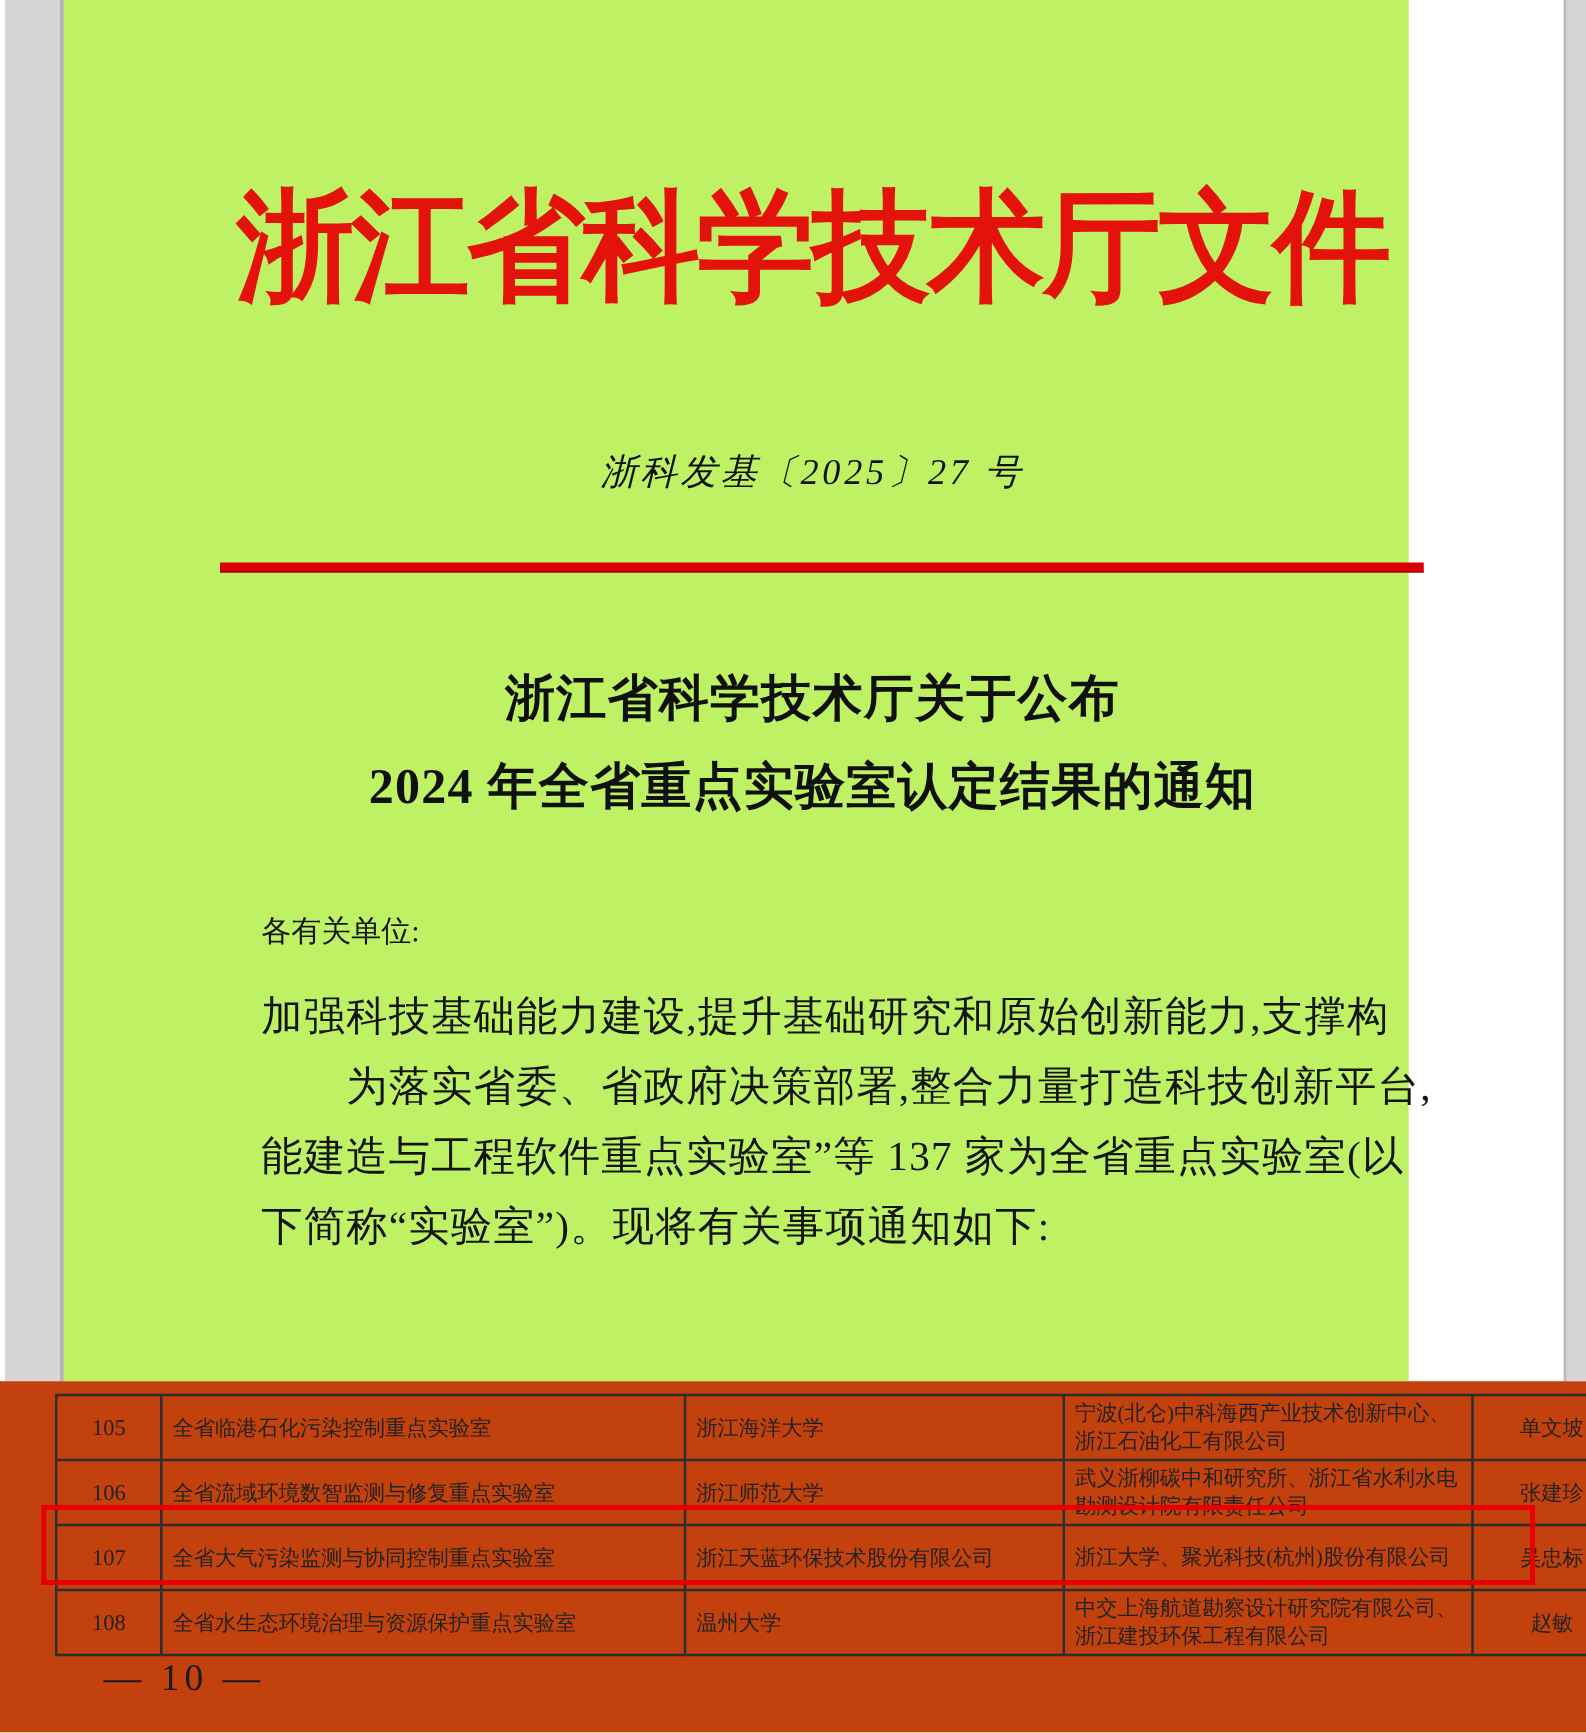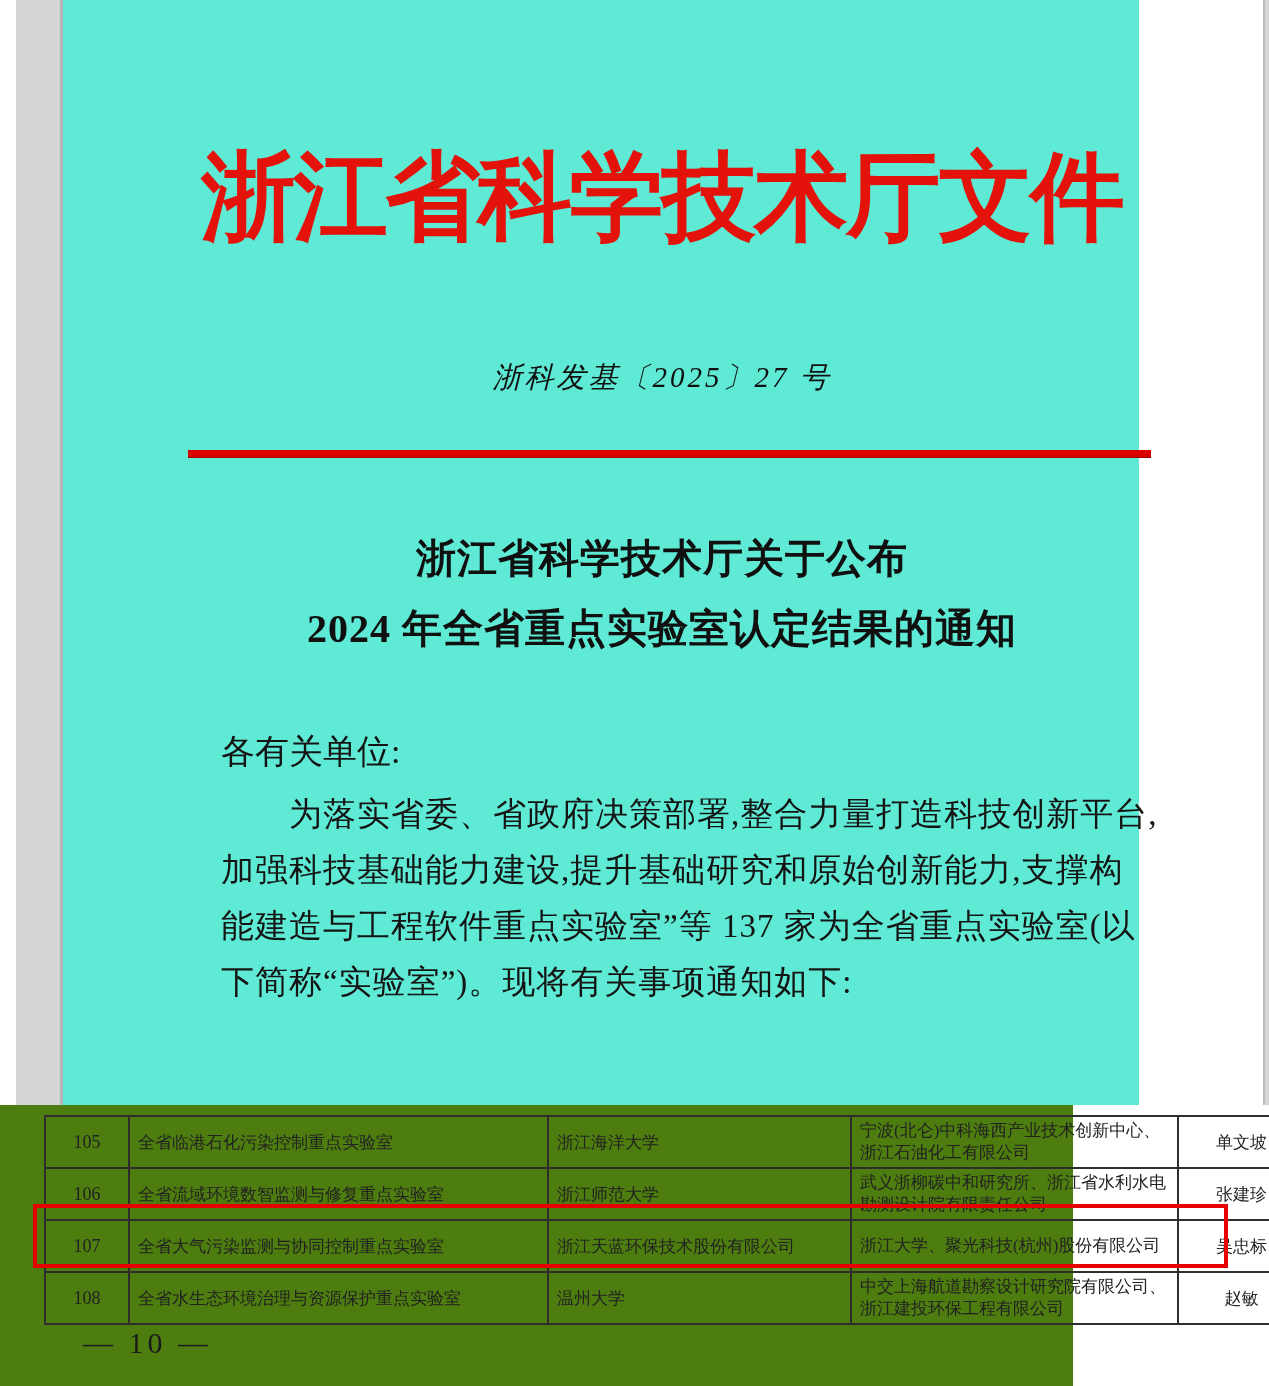--- a/index.html
+++ b/index.html
@@ -2,21 +2,21 @@
 <html><head>
 <meta charset="utf-8">
 <style>
   html,body{margin:0;padding:0;}
   body{
     width:1269px;height:1386px;position:relative;background:#ffffff;
     font-family:"Liberation Serif","DejaVu Serif",serif;
     color:#1b1b1b;overflow:hidden;
   }
   
-  .top-section{position:absolute;top:0;left:16px;width:1123px;height:1105px;background:#5eead4;}
+  .top-section{position:absolute;top:0;left:4px;width:1123px;height:1105px;background:#bef264;}
   .margin-strip{position:absolute;top:0;height:1105px;background:#d6d6d8;}
   .margin-left{left:0;width:44px;border-right:3px solid #b3b3b5;}
   .margin-right{left:1247px;width:19px;border-left:2px solid #bcbcbe;}
   .edge-sliver{position:absolute;top:0;left:1266px;width:3px;height:1105px;background:#f2f2f3;}
 
   .doc-header-title{
     position:absolute;top:138px;left:45px;width:1202px;text-align:center;
     font-size:97px;font-weight:bold;color:#e3120b;line-height:120px;
     letter-spacing:-2px;transform:scaleX(.97);white-space:nowrap;
   }
@@ -25,28 +25,28 @@
     font-size:29px;color:#111;letter-spacing:3px;font-style:italic;
   }
   .red-rule{position:absolute;top:450px;left:172px;width:963px;height:7px;
     background:#d90000;border-bottom:1px solid #9e0000;}
 
   .notice-title{position:absolute;left:45px;width:1202px;text-align:center;
     font-weight:bold;font-size:40px;color:#101010;letter-spacing:1px;white-space:nowrap;}
   .notice-line1{top:531px;}
   .notice-line2{top:601px;}
 
-  .salutation{position:absolute;top:729px;left:205px;font-size:34px;color:#141414;text-align:right;}
+  .salutation{position:absolute;top:729px;left:205px;font-size:24px;color:#141414;text-align:right;}
   .body-para{position:absolute;top:786px;left:205px;width:940px;
     font-size:33px;line-height:56px;color:#141414;letter-spacing:1px;}
   .body-line{white-space:nowrap;}
   .body-line.indent{text-indent:68px;}
 
   
-  .table-section{position:absolute;top:1105px;left:0;width:1073px;height:281px;background:#4d7c0f;}
+  .table-section{position:absolute;top:1105px;left:0;width:1269px;height:281px;background:#c2410c;}
   table.lab-table{
     position:absolute;top:10px;left:44px;width:1170px;
     border-collapse:collapse;table-layout:fixed;
     font-size:17px;color:#222;
   }
   table.lab-table td{border:2px solid #2e2e2e;vertical-align:middle;padding:3px 8px;}
   td.c-no{width:66px;text-align:center;font-size:18px;padding:3px 2px;}
   td.c-lab{width:401px;padding-left:12px;white-space:nowrap;overflow:hidden;}
   td.c-host{width:285px;padding-left:10px;overflow:hidden;}
   td.c-partners{width:309px;line-height:22px;padding-left:9px;padding-right:6px;}
@@ -77,22 +77,22 @@
   <div class="doc-number">浙科发基〔2025〕27 号</div>
 
   <div class="red-rule"></div>
 
   <div class="notice-title notice-line1">浙江省科学技术厅关于公布</div>
   <div class="notice-title notice-line2">2024 年全省重点实验室认定结果的通知</div>
 
   <div class="salutation">各有关单位:</div>
 
   <div class="body-para">
+    <div class="body-line">加强科技基础能力建设,提升基础研究和原始创新能力,支撑构</div>
     <div class="body-line indent">为落实省委、省政府决策部署,整合力量打造科技创新平台,</div>
-    <div class="body-line">加强科技基础能力建设,提升基础研究和原始创新能力,支撑构</div>
     <div class="body-line">能建造与工程软件重点实验室”等 137 家为全省重点实验室(以</div>
     <div class="body-line">下简称“实验室”)。现将有关事项通知如下:</div>
   </div>
 </div>
 
 <div class="table-section">
   <table class="lab-table">
     <tbody>
       <tr class="r105">
         <td class="c-no">105</td>

